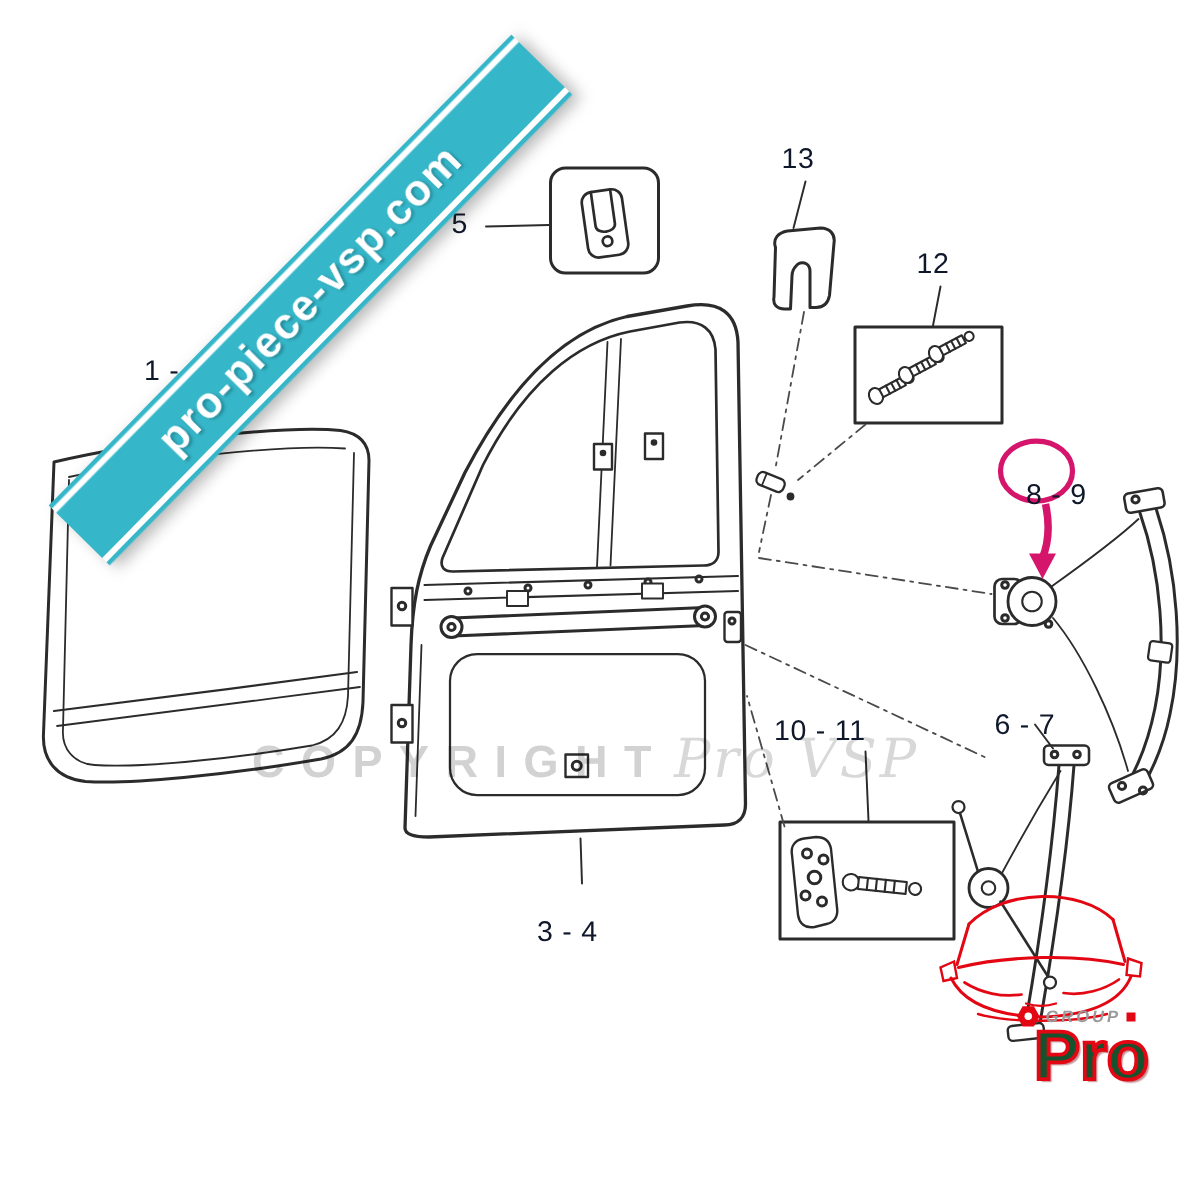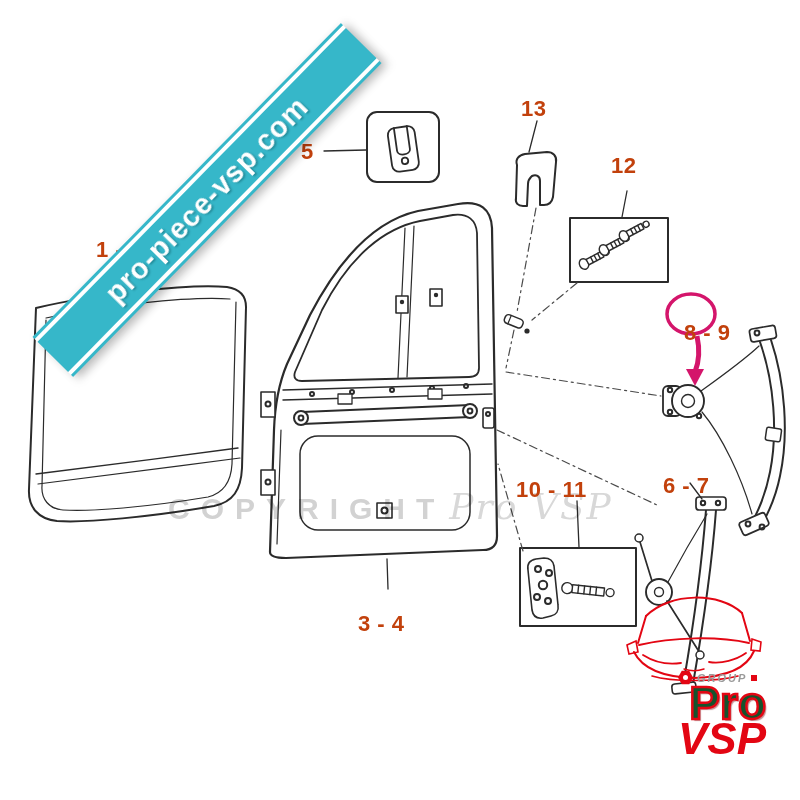--- a/index.html
+++ b/index.html
@@ -6,27 +6,27 @@
   html,body { width:800px; height:800px; }
   body {
     position:relative; background:#ffffff; overflow:hidden;
     font-family:"Liberation Sans", sans-serif;
   }
   .stage { position:absolute; inset:0; width:800px; height:800px; }
   svg.art { position:absolute; left:0; top:0; z-index:1; }
 
   
   .part-label {
-    position:absolute; z-index:4; font-weight:bold; font-size:22px;
-    color:#c2410c; letter-spacing:.5px; white-space:nowrap;
+    position:absolute; z-index:4; font-weight:normal; font-size:19px;
+    color:#0f172a; letter-spacing:.5px; white-space:nowrap;
   }
   #label-door-panel { left:96px;  top:237px; }
   #label-clip       { left:301px; top:139px; }
   #label-bracket    { left:521px; top:96px;  }
-  #label-screws     { left:611px; top:153px; }
+  #label-screws     { left:611px; top:166px; }
   #label-reg-motor  { left:684px; top:320px; }
   #label-door-frame { left:358px; top:591px;margin-top:20px; }
   #label-hinge-kit  { left:516px; top:477px; }
   #label-regulator  { left:663px; top:473px; }
 
   
   .banner-wrap {
     position:absolute; left:207px; top:200px; width:440px; z-index:6;
     transform:translate(-50%,-50%) rotate(-45.5deg);
     filter:drop-shadow(3px 5px 5px rgba(0,0,0,.28));
@@ -301,16 +301,15 @@
   <div class="part-label" id="label-hinge-kit">10 - 11</div>
   <div class="part-label" id="label-regulator">6 - 7</div>
 
   <div class="logo-group-row">
     <span class="hex"></span>
     <span class="group-text">GROUP</span>
     <span class="red-dot"></span>
   </div>
   <div class="logo-text">
     <span class="logo-pro">Pro</span>
-    <span class="logo-vsp">VSP</span>
   </div>
 
 </div>
 
 </body></html>

